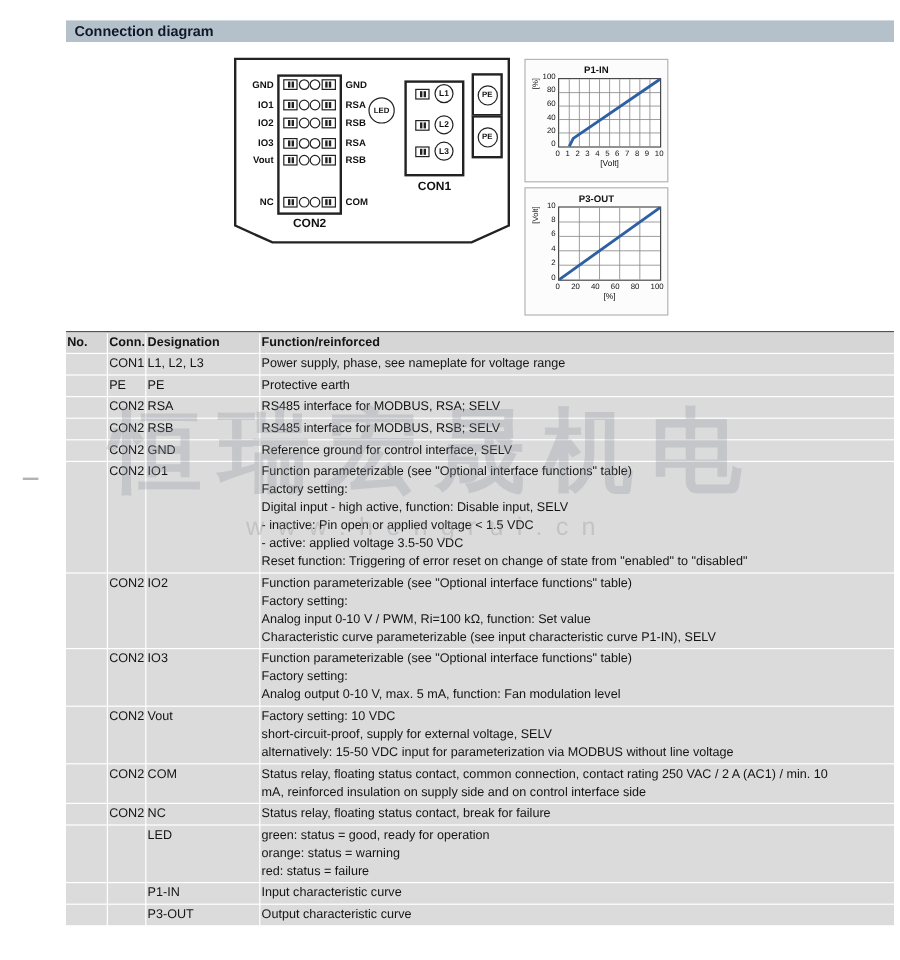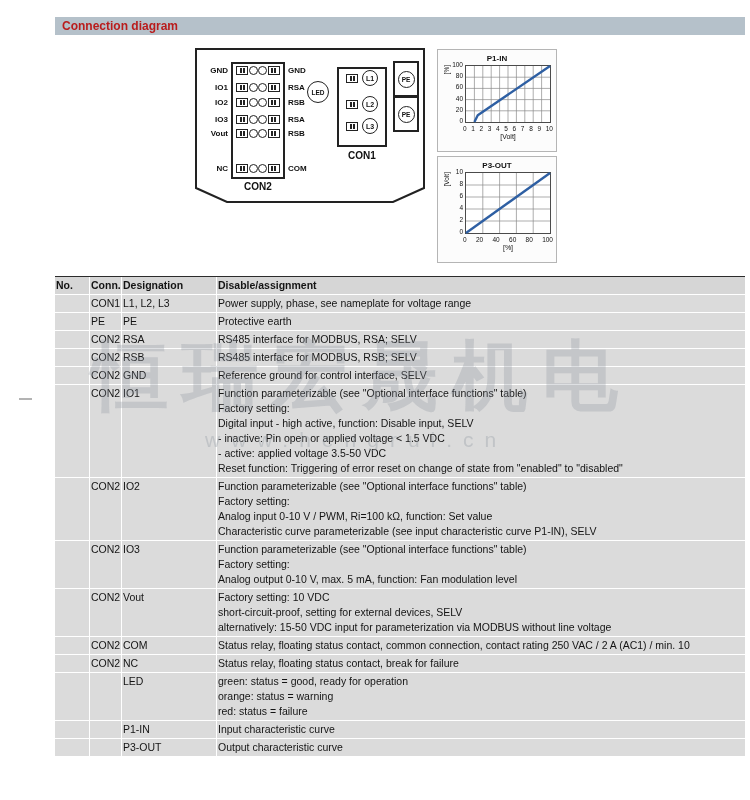--- a/index.html
+++ b/index.html
@@ -4,21 +4,21 @@
 <style>
   html,body{margin:0;padding:0;}
   body{
     width:750px;height:800px;position:relative;background:#ffffff;
     font-family:"Liberation Sans", sans-serif;color:#111;overflow:hidden;
   }
   
   .section-bar{
     position:absolute;left:55px;top:17px;width:690px;height:18px;
     background:#b5c1ca;font-size:12px;font-weight:bold;line-height:18px;
-    padding-left:7px;box-sizing:border-box;color:#b91c1c;
+    padding-left:7px;box-sizing:border-box;color:#0f172a;
   }
   
   .diagram{position:absolute;left:195px;top:48px;width:230px;height:156px;}
   .diagram svg.outline{position:absolute;left:0;top:0;}
   .box{position:absolute;border:2px solid #222;background:#fff;box-sizing:border-box;}
   .con2-box{left:36px;top:14px;width:54px;height:117px;}
   .con1-box{left:142px;top:19px;width:50px;height:80px;}
   .pe-box{left:198px;width:26px;height:36px;display:flex;align-items:center;justify-content:center;}
   .caption{position:absolute;font-size:10px;font-weight:bold;text-align:center;color:#111;}
   .pin-left{position:absolute;left:1px;width:32px;text-align:right;font-size:8px;font-weight:bold;line-height:9px;}
@@ -230,21 +230,21 @@
       <span>100</span>
     </div>
   <div class="xlabel">[%]</div>
 </div>
 
 <div class="ctable">
     <div class="trow thead">
       <div class="tcell">No.</div>
       <div class="tcell">Conn.</div>
       <div class="tcell">Designation</div>
-      <div class="tcell">Disable/assignment</div>
+      <div class="tcell">Function/reinforced</div>
     </div>
     <div class="trow">
       <div class="tcell"></div>
       <div class="tcell">CON1</div>
       <div class="tcell">L1, L2, L3</div>
       <div class="tcell">
         <div>Power supply, phase, see nameplate for voltage range</div>
       </div>
     </div>
     <div class="trow">
@@ -312,30 +312,31 @@
         <div>Factory setting:</div>
         <div>Analog output 0-10 V, max. 5 mA, function: Fan modulation level</div>
       </div>
     </div>
     <div class="trow">
       <div class="tcell"></div>
       <div class="tcell">CON2</div>
       <div class="tcell">Vout</div>
       <div class="tcell">
         <div>Factory setting: 10 VDC</div>
-        <div>short-circuit-proof, setting for external devices, SELV</div>
+        <div>short-circuit-proof, supply for external voltage, SELV</div>
         <div>alternatively: 15-50 VDC input for parameterization via MODBUS without line voltage</div>
       </div>
     </div>
     <div class="trow">
       <div class="tcell"></div>
       <div class="tcell">CON2</div>
       <div class="tcell">COM</div>
       <div class="tcell">
         <div>Status relay, floating status contact, common connection, contact rating 250 VAC / 2 A (AC1) / min. 10</div>
+        <div>mA, reinforced insulation on supply side and on control interface side</div>
       </div>
     </div>
     <div class="trow">
       <div class="tcell"></div>
       <div class="tcell">CON2</div>
       <div class="tcell">NC</div>
       <div class="tcell">
         <div>Status relay, floating status contact, break for failure</div>
       </div>
     </div>

